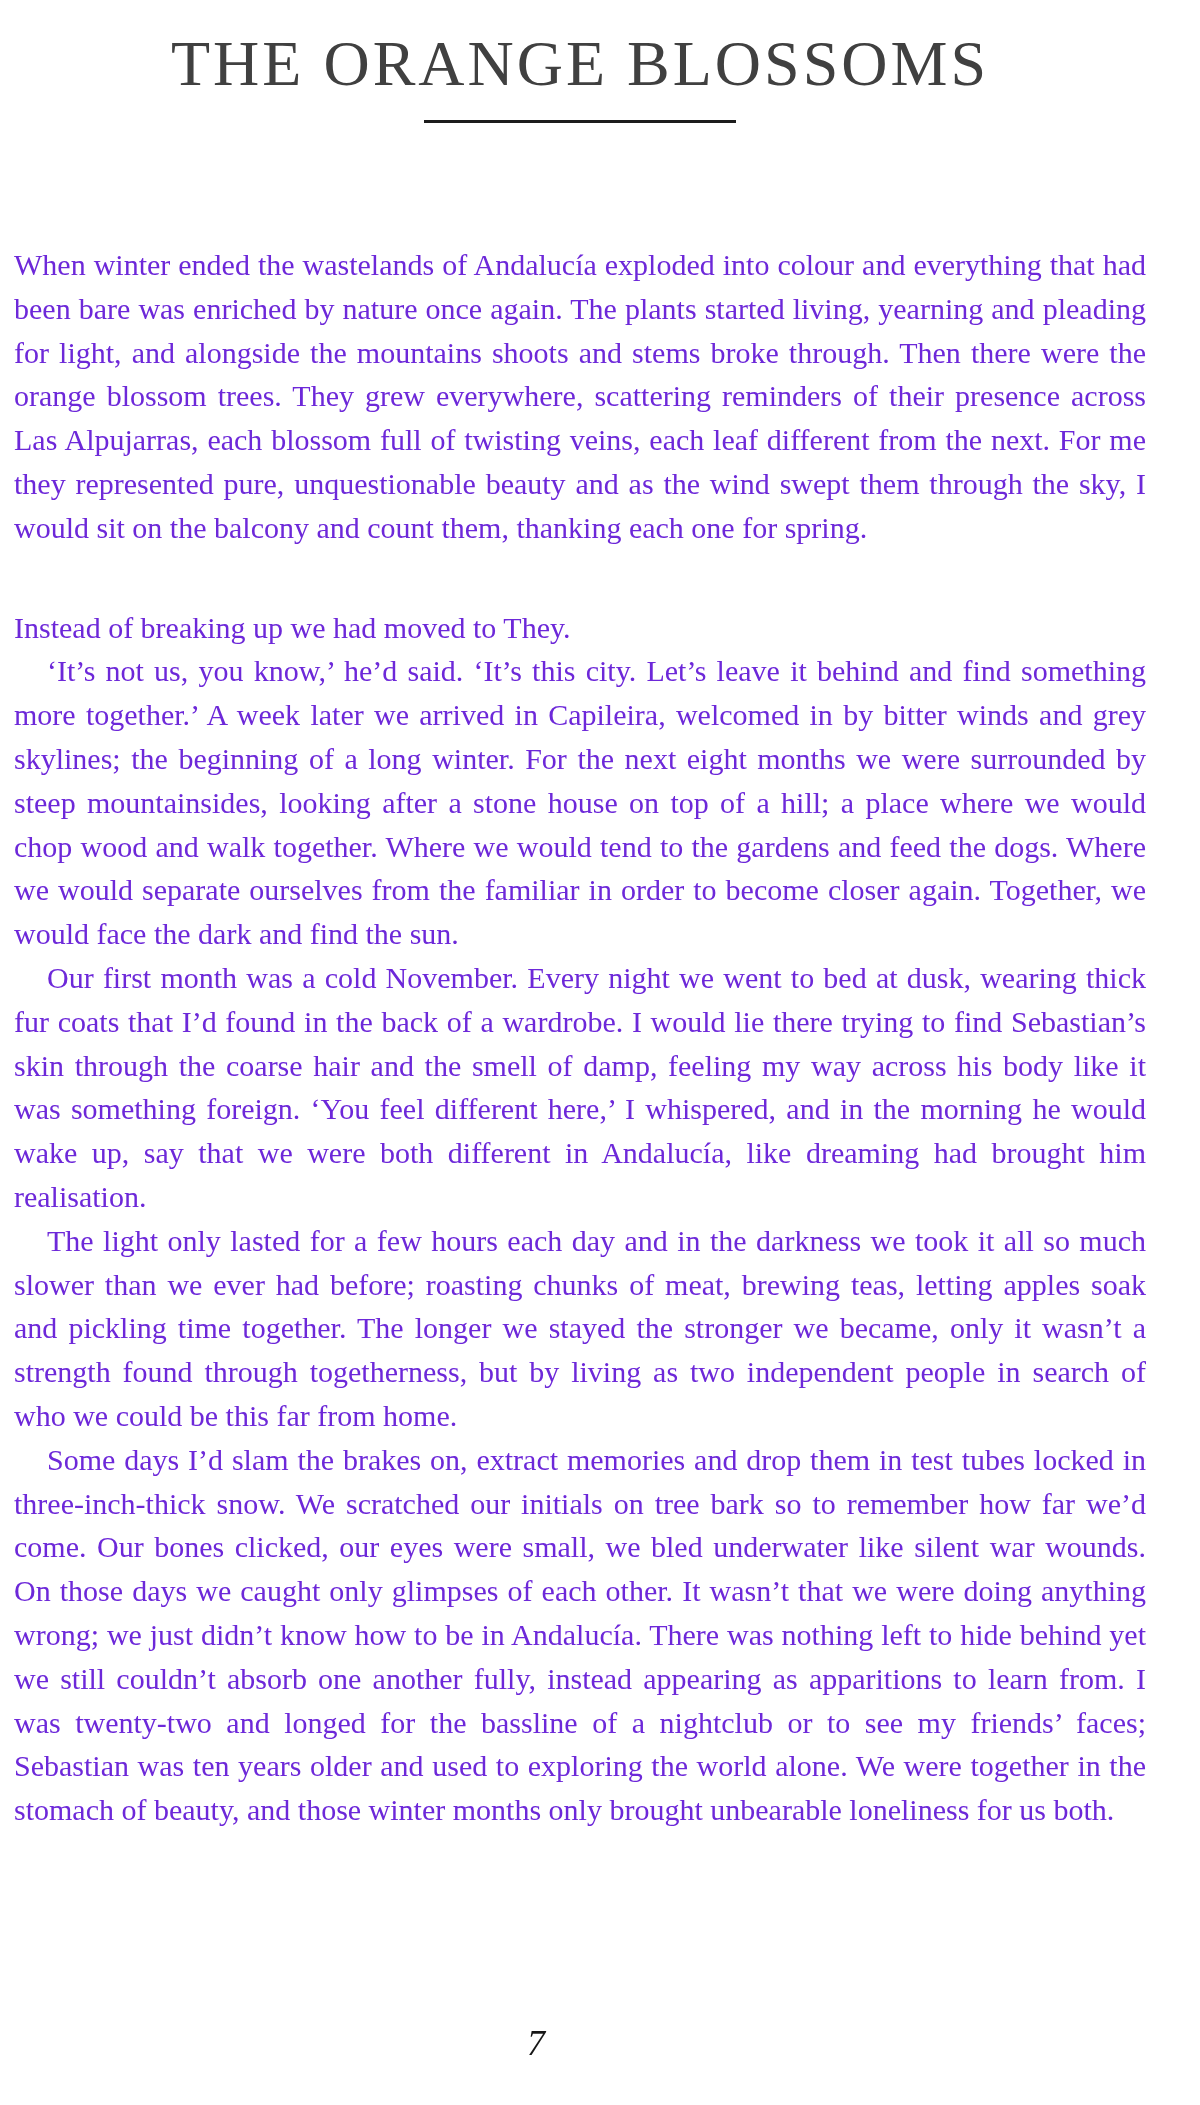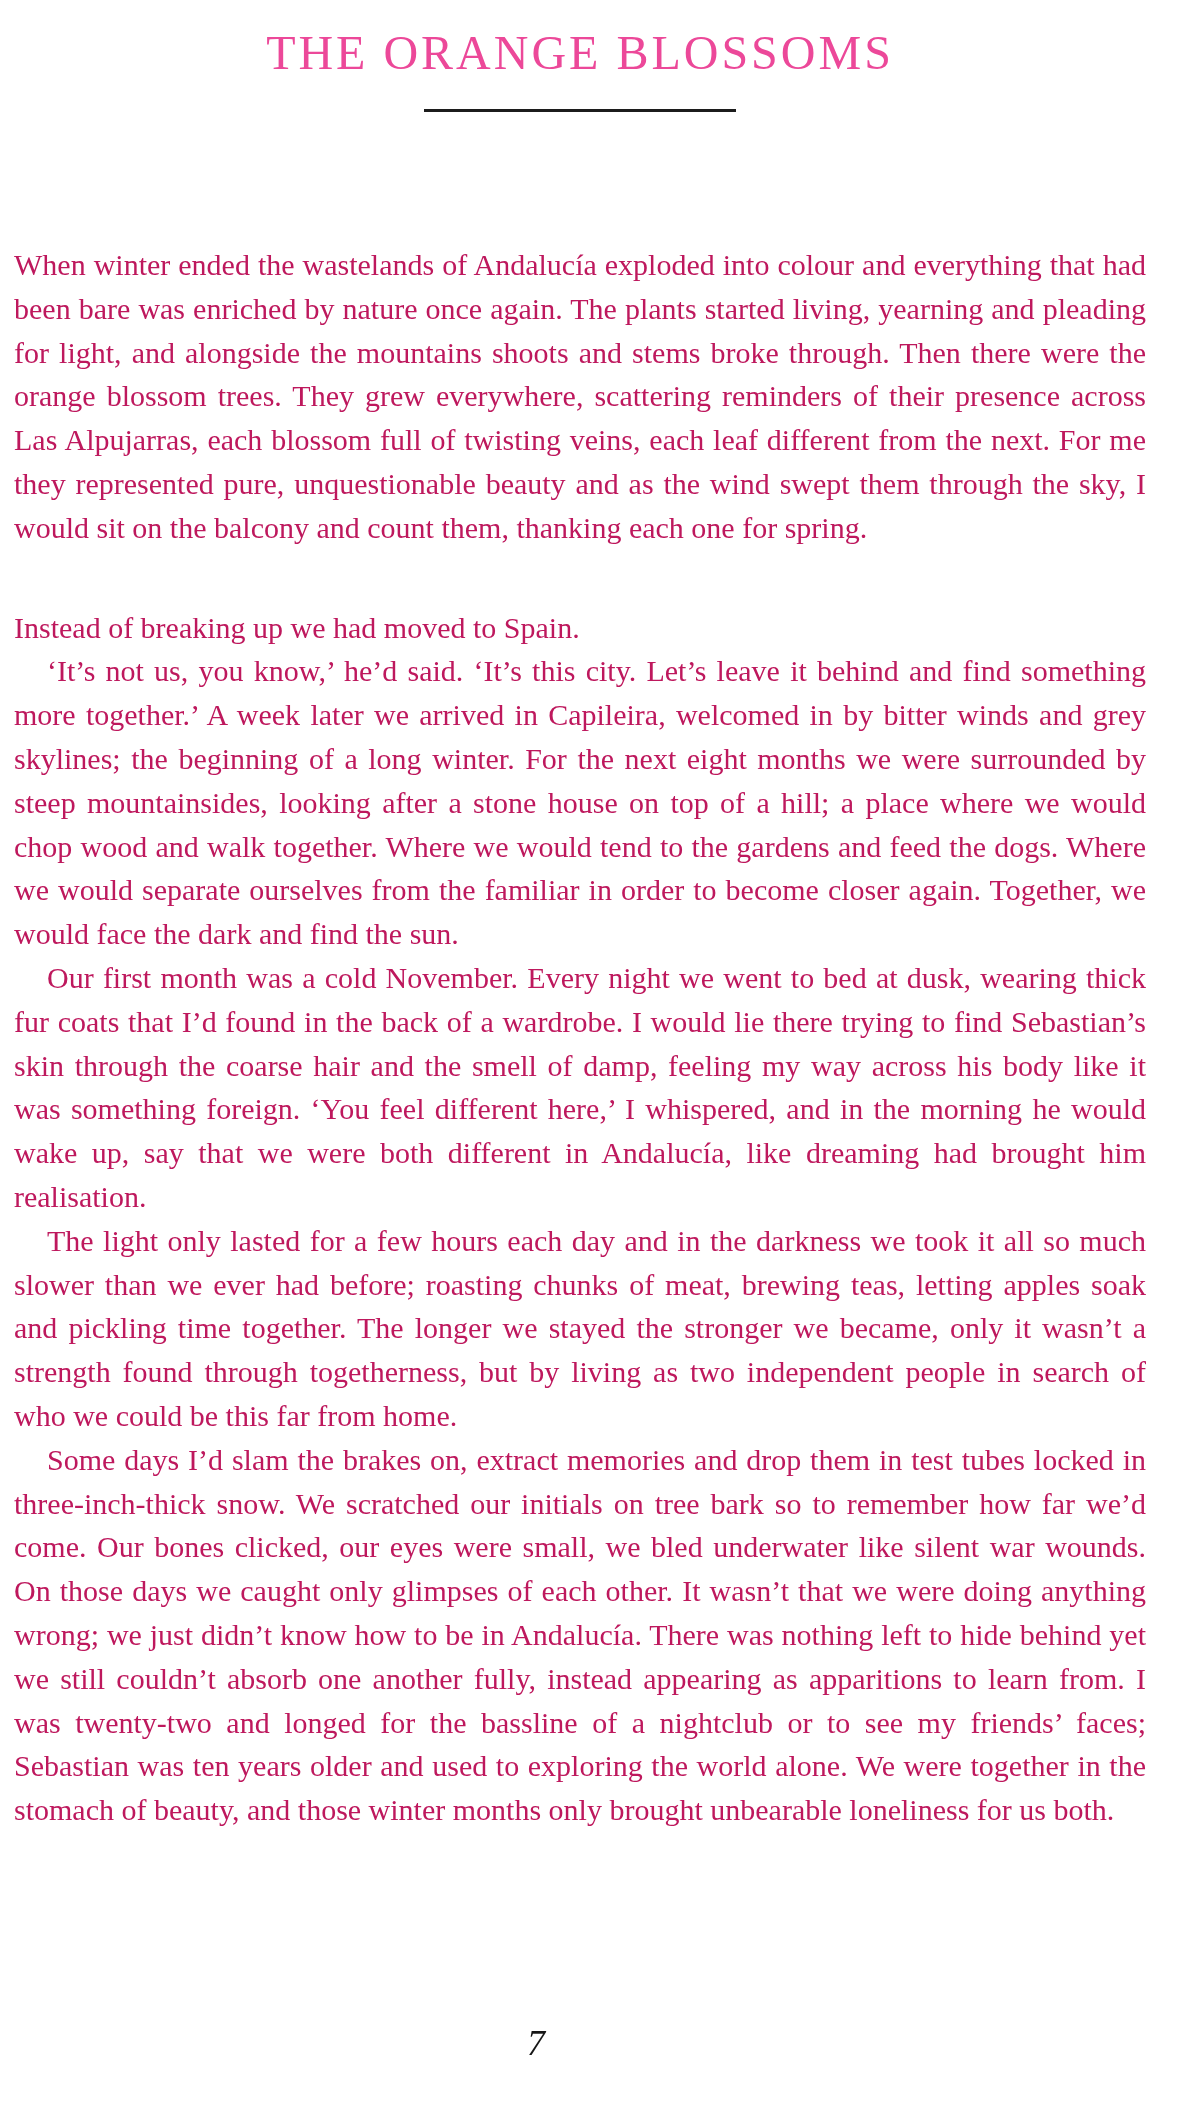--- a/index.html
+++ b/index.html
@@ -17,42 +17,42 @@
     overflow: hidden;
   }
   .chapter-header {
     position: absolute;
     top: 18px;
     left: 14px;
     width: 1132px;
     text-align: center;
   }
   .chapter-title {
-    margin: 5px;
-    font-size: 48px;
+    margin: 16px;
+    font-size: 64px;
     line-height: 60px;
     font-weight: normal;
     letter-spacing: 3px;
-    color: #ec4899;
+    color: #404040;
   }
   .title-divider {
     width: 312px;
     height: 3px;
     background: #1c1c1c;
     margin: 26px auto 0 auto;
   }
   .chapter-body {
     position: absolute;
     top: 243px;
     left: 14px;
     width: 1132px;
     font-size: 30px;
     line-height: 43.8px;
     text-align: justify;
-    color: #be185d;
+    color: #6d28d9;
   }
   .chapter-body p {
     margin: 0;
     padding: 0;
   }
   .para-indent {
     text-indent: 33px;
   }
   .section-start {
     margin-top: 56px !important;
@@ -73,21 +73,21 @@
 
 <div class="page">
 
   <header class="chapter-header">
     <h1 class="chapter-title"><span>THE ORANGE BLOSSOMS</span><br></h1>
     <div class="title-divider"></div>
   </header>
 
   <main class="chapter-body">
     <p>When winter ended the wastelands of Andalucía exploded into colour and everything that had been bare was enriched by nature once again. The plants started living, yearning and pleading for light, and alongside the mountains shoots and stems broke through. Then there were the orange blossom trees. They grew everywhere, scattering reminders of their presence across Las Alpujarras, each blossom full of twisting veins, each leaf different from the next. For me they represented pure, unquestionable beauty and as the wind swept them through the sky, I would sit on the balcony and count them, thanking each one for spring.</p>
-    <p class="section-start">Instead of breaking up we had moved to Spain.</p>
+    <p class="section-start">Instead of breaking up we had moved to They.</p>
     <p class="para-indent">‘It’s not us, you know,’ he’d said. ‘It’s this city. Let’s leave it behind and find something more together.’ A week later we arrived in Capileira, welcomed in by bitter winds and grey skylines; the beginning of a long winter. For the next eight months we were surrounded by steep mountainsides, looking after a stone house on top of a hill; a place where we would chop wood and walk together. Where we would tend to the gardens and feed the dogs. Where we would separate ourselves from the familiar in order to become closer again. Together, we would face the dark and find the sun.</p>
     <p class="para-indent">Our first month was a cold November. Every night we went to bed at dusk, wearing thick fur coats that I’d found in the back of a wardrobe. I would lie there trying to find Sebastian’s skin through the coarse hair and the smell of damp, feeling my way across his body like it was something foreign. ‘You feel different here,’ I whispered, and in the morning he would wake up, say that we were both different in Andalucía, like dreaming had brought him realisation.</p>
     <p class="para-indent">The light only lasted for a few hours each day and in the darkness we took it all so much slower than we ever had before; roasting chunks of meat, brewing teas, letting apples soak and pickling time together. The longer we stayed the stronger we became, only it wasn’t a strength found through togetherness, but by living as two independent people in search of who we could be this far from home.</p>
     <p class="para-indent">Some days I’d slam the brakes on, extract memories and drop them in test tubes locked in three-inch-thick snow. We scratched our initials on tree bark so to remember how far we’d come. Our bones clicked, our eyes were small, we bled underwater like silent war wounds. On those days we caught only glimpses of each other. It wasn’t that we were doing anything wrong; we just didn’t know how to be in Andalucía. There was nothing left to hide behind yet we still couldn’t absorb one another fully, instead appearing as apparitions to learn from. I was twenty-two and longed for the bassline of a nightclub or to see my friends’ faces; Sebastian was ten years older and used to exploring the world alone. We were together in the stomach of beauty, and those winter months only brought unbearable loneliness for us both.</p>
   </main>
 
   <footer>
     <div class="page-number">7</div>
   </footer>
 

